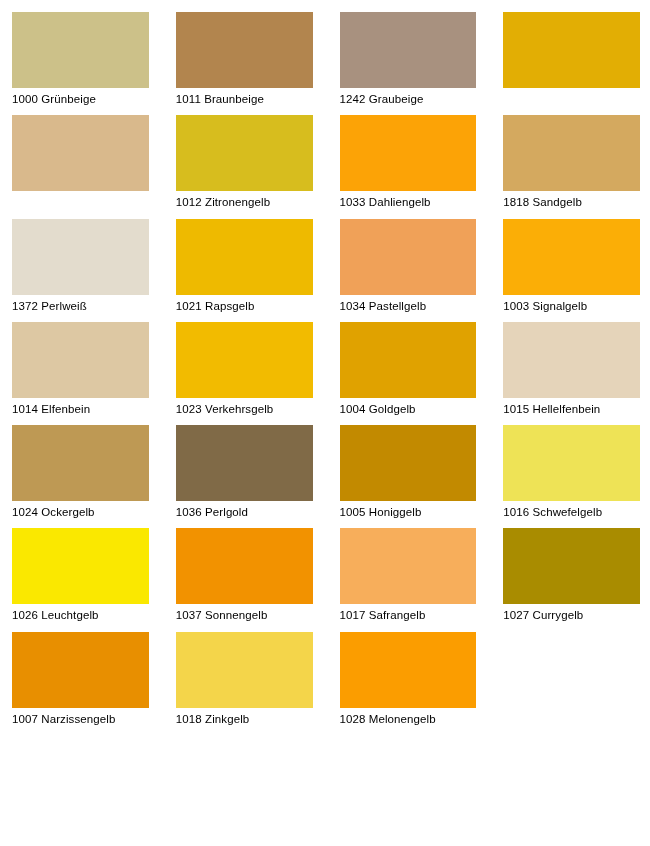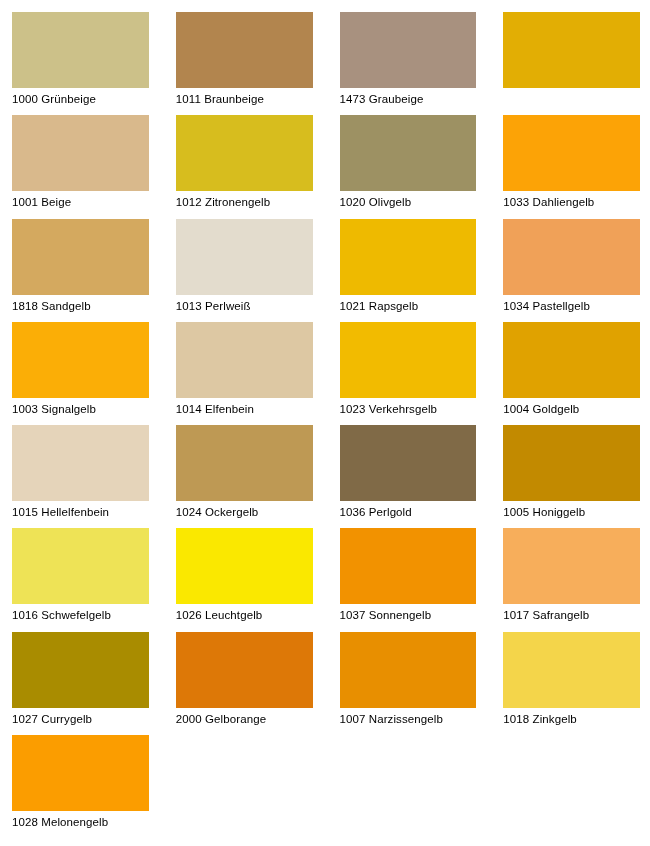--- a/index.html
+++ b/index.html
@@ -56,48 +56,43 @@
       <div class="cell">
         <div class="swatch" style="background-color: rgb(204, 193, 137);"></div>
         <div class="label">1000 Grünbeige</div>
       </div>
       <div class="cell">
         <div class="swatch" style="background-color: rgb(178, 133, 78);"></div>
         <div class="label">1011 Braunbeige</div>
       </div>
       <div class="cell">
         <div class="swatch" style="background-color: rgb(168, 145, 127);"></div>
-        <div class="label">1473 Graubeige</div>
+        <div class="label">1242 Graubeige</div>
       </div>
       <div class="cell">
         <div class="swatch" style="background-color: rgb(226, 174, 4);"></div>
       </div>
       <div class="cell">
         <div class="swatch" style="background-color: rgb(217, 185, 140);"></div>
-        <div class="label">1001 Beige</div>
       </div>
       <div class="cell">
         <div class="swatch" style="background-color: rgb(215, 189, 30);"></div>
         <div class="label">1012 Zitronengelb</div>
-      </div>
-      <div class="cell">
-        <div class="swatch" style="background-color: rgb(157, 145, 99);"></div>
-        <div class="label">1020 Olivgelb</div>
       </div>
       <div class="cell">
         <div class="swatch" style="background-color: rgb(252, 163, 6);"></div>
         <div class="label">1033 Dahliengelb</div>
       </div>
       <div class="cell">
         <div class="swatch" style="background-color: rgb(212, 169, 95);"></div>
         <div class="label">1818 Sandgelb</div>
       </div>
       <div class="cell">
         <div class="swatch" style="background-color: rgb(227, 220, 205);"></div>
-        <div class="label">1013 Perlweiß</div>
+        <div class="label">1372 Perlweiß</div>
       </div>
       <div class="cell">
         <div class="swatch" style="background-color: rgb(238, 186, 0);"></div>
         <div class="label">1021 Rapsgelb</div>
       </div>
       <div class="cell">
         <div class="swatch" style="background-color: rgb(240, 161, 88);"></div>
         <div class="label">1034 Pastellgelb</div>
       </div>
       <div class="cell">
@@ -146,24 +141,20 @@
       </div>
       <div class="cell">
         <div class="swatch" style="background-color: rgb(247, 174, 91);"></div>
         <div class="label">1017 Safrangelb</div>
       </div>
       <div class="cell">
         <div class="swatch" style="background-color: rgb(169, 140, 0);"></div>
         <div class="label">1027 Currygelb</div>
       </div>
       <div class="cell">
-        <div class="swatch" style="background-color: rgb(221, 120, 7);"></div>
-        <div class="label">2000 Gelborange</div>
-      </div>
-      <div class="cell">
         <div class="swatch" style="background-color: rgb(232, 143, 0);"></div>
         <div class="label">1007 Narzissengelb</div>
       </div>
       <div class="cell">
         <div class="swatch" style="background-color: rgb(244, 213, 74);"></div>
         <div class="label">1018 Zinkgelb</div>
       </div>
       <div class="cell">
         <div class="swatch" style="background-color: rgb(251, 157, 0);"></div>
         <div class="label">1028 Melonengelb</div>

